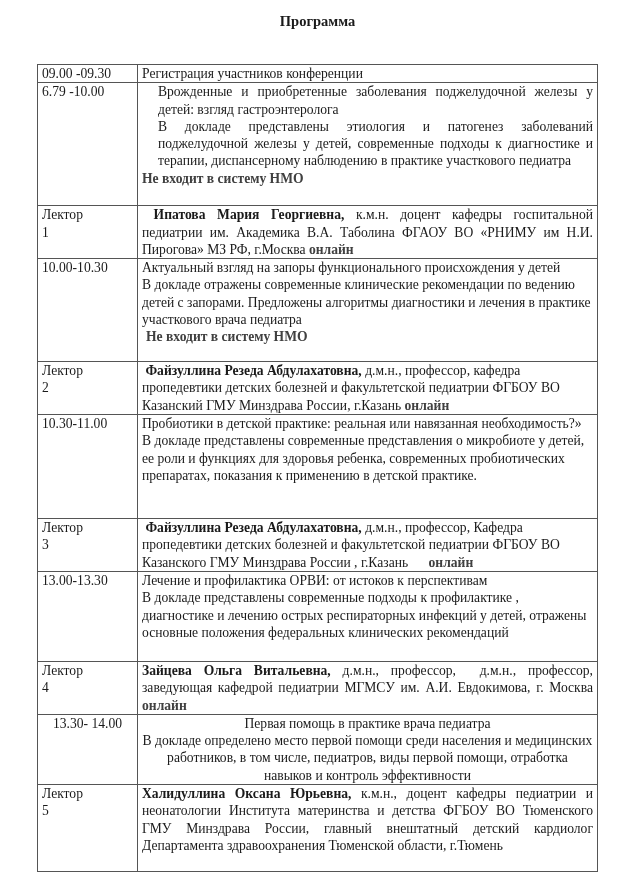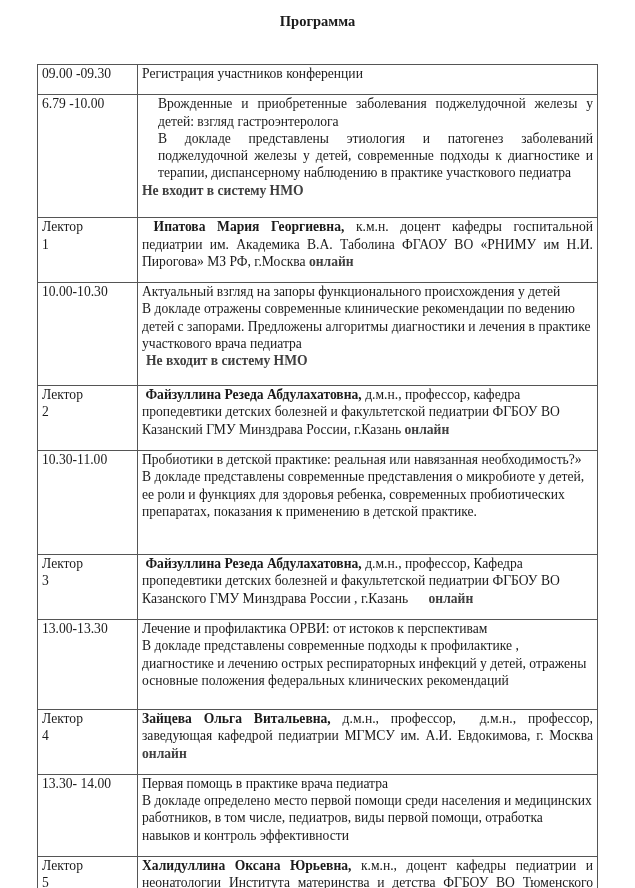--- a/index.html
+++ b/index.html
@@ -11,21 +11,21 @@
     .title {
       position: absolute; top: 13px; left: 0; width: 635px;
       text-align: center; font-weight: bold; font-size: 14.5px;
     }
     table.program {
       position: absolute; top: 64px; left: 37px; width: 560px;
       border-collapse: collapse; table-layout: fixed;
       font-size: 13.6px; line-height: 17.3px;
     }
     table.program td {
-      border: 1px solid #555; vertical-align: top; padding: 0 4px 12px 4px;
+      border: 1px solid #555; vertical-align: top; padding: 0 4px 0 4px;
     }
     td.col-time { width: 91px; }
     td.col-content { width: 451px; }
     .just { text-align: justify; margin-left: 16px; }
     .red { color: #404040; font-weight: bold; }
     .bold { font-weight: bold; }
     .line { display: block; }
   </style>
 </head>
 <body>
@@ -101,21 +101,21 @@
     </tr>
 
     <tr style="height:50px;">
       <td class="col-time">
         <span class="line">Лектор</span>
         <span class="line">4</span>
       </td>
       <td class="col-content just" style="white-space:pre-wrap;"><span class="bold">Зайцева Ольга Витальевна,</span><span> д.м.н., профессор,  д.м.н., профессор, заведующая кафедрой педиатрии МГМСУ им. А.И. Евдокимова, г. Москва    </span><span class="red">онлайн</span></td>
     </tr>
 
-    <tr style="height:69px;">
+    <tr style="height:69px;text-align:center;">
       <td class="col-time">13.30- 14.00</td>
       <td class="col-content">
         <span class="line">Первая помощь в практике врача педиатра</span>
         <span class="line">В докладе определено место первой помощи среди населения и медицинских работников, в том числе, педиатров, виды первой помощи, отработка навыков и контроль эффективности</span>
       </td>
     </tr>
 
     <tr style="height:87px;">
       <td class="col-time">
         <span class="line">Лектор</span>

